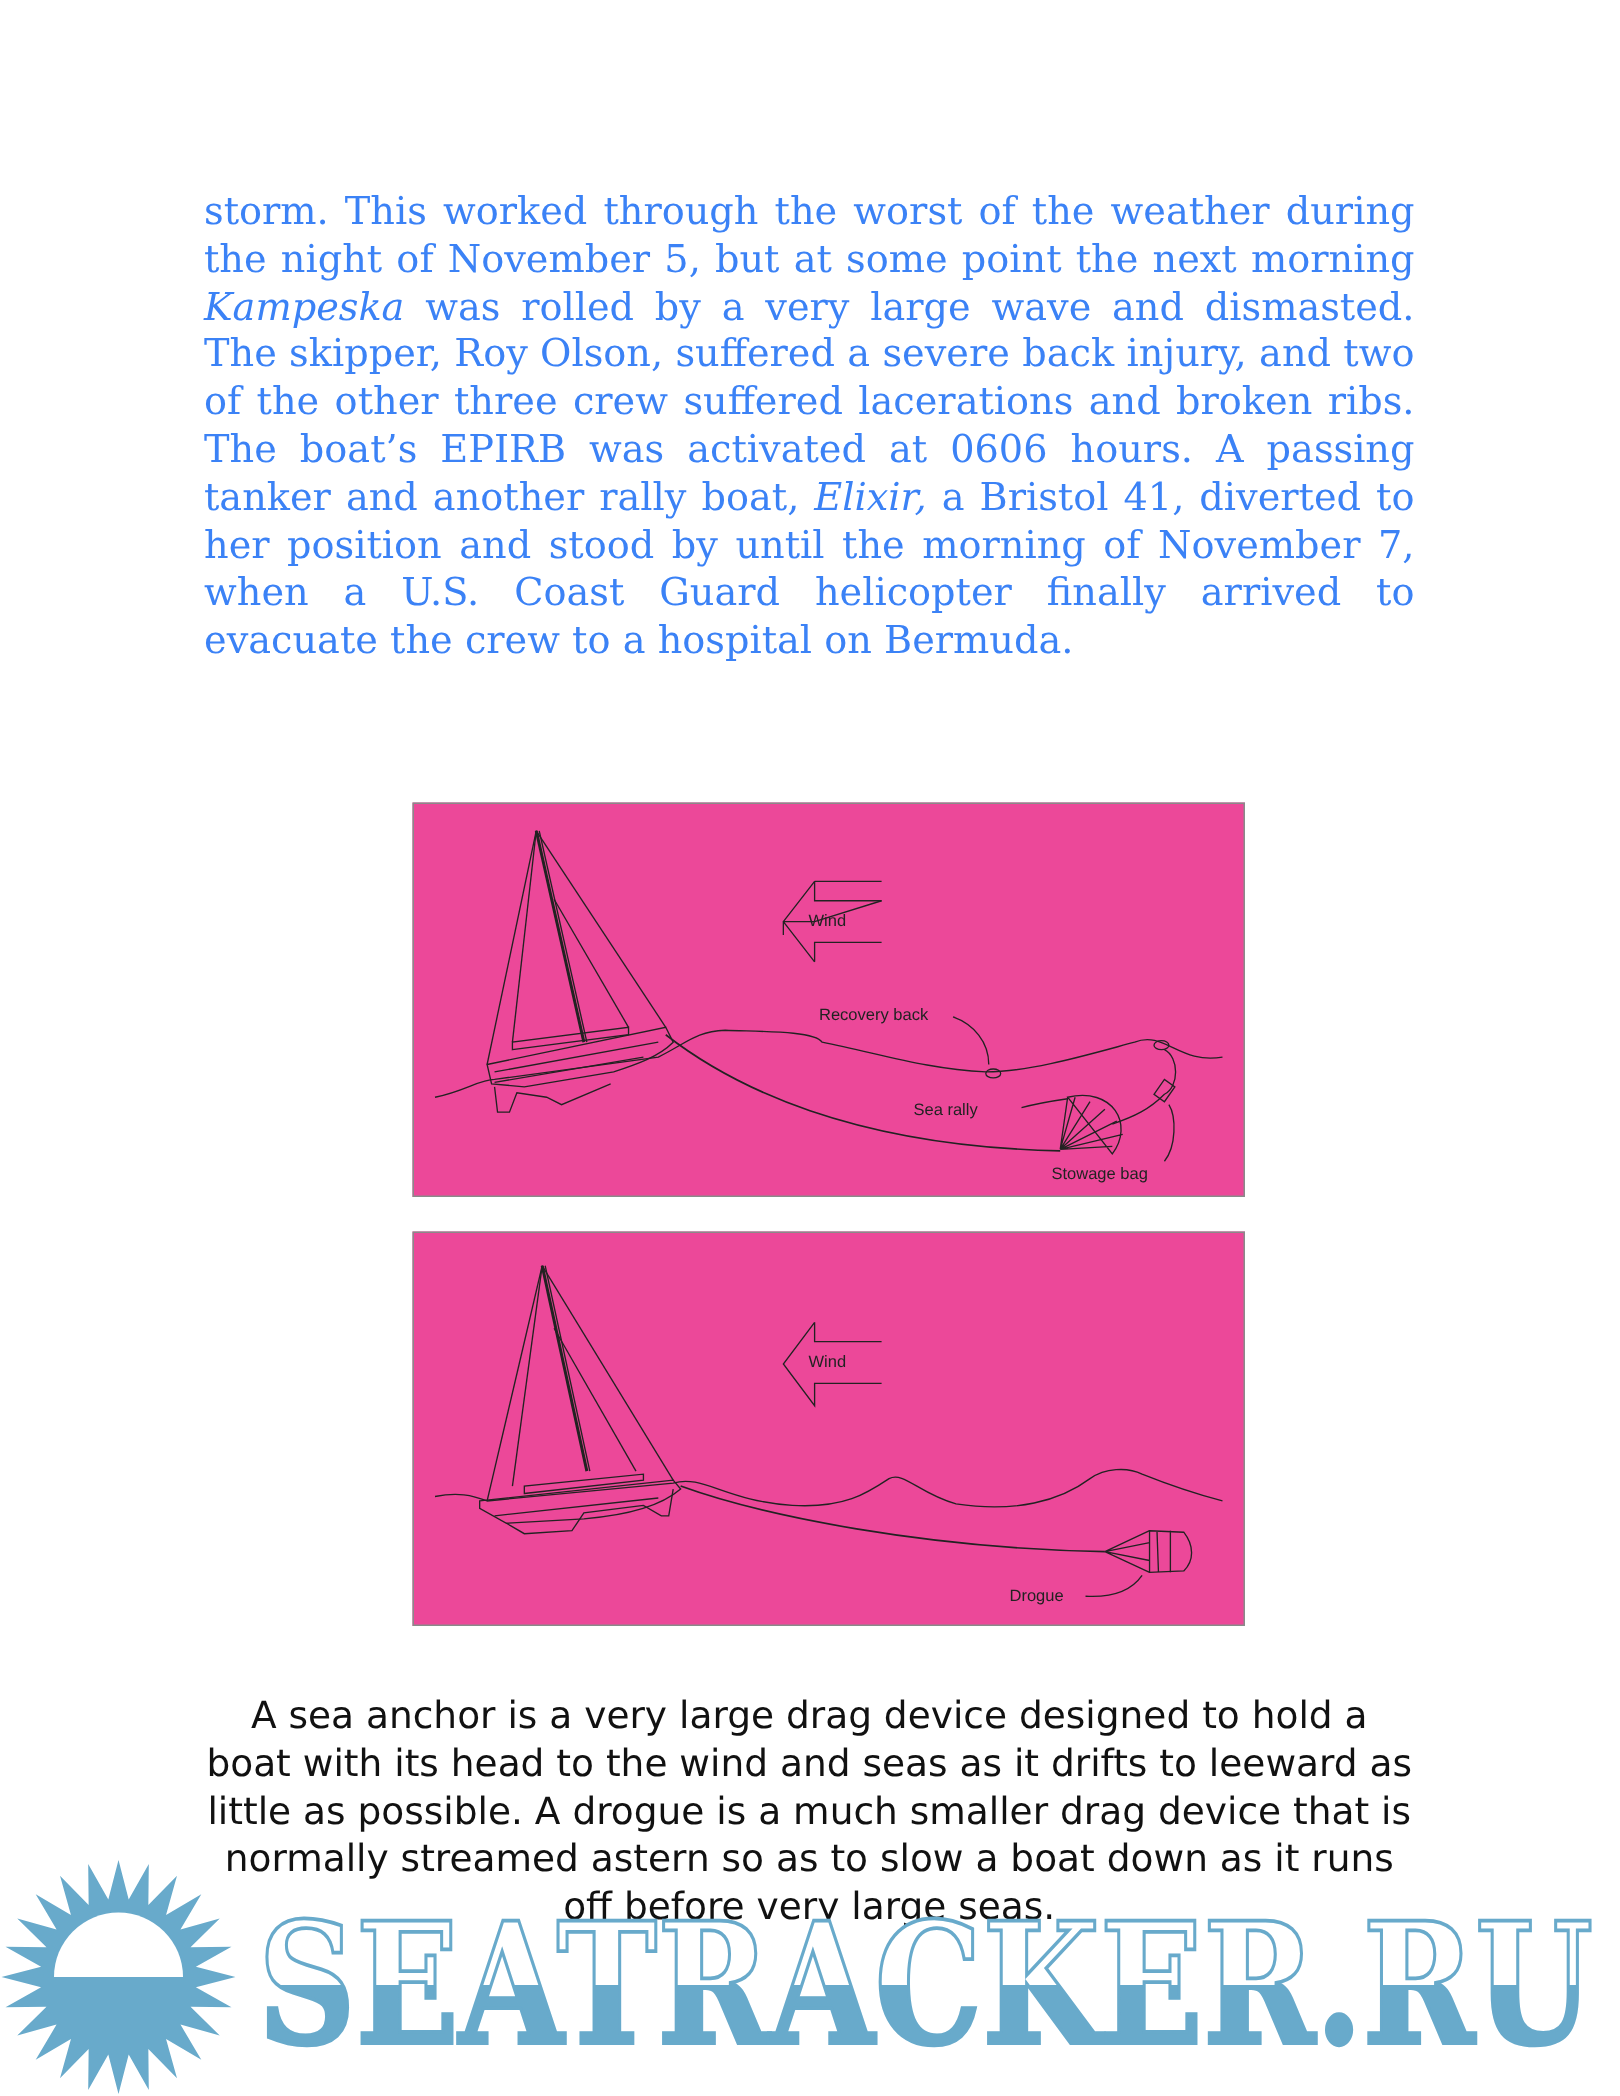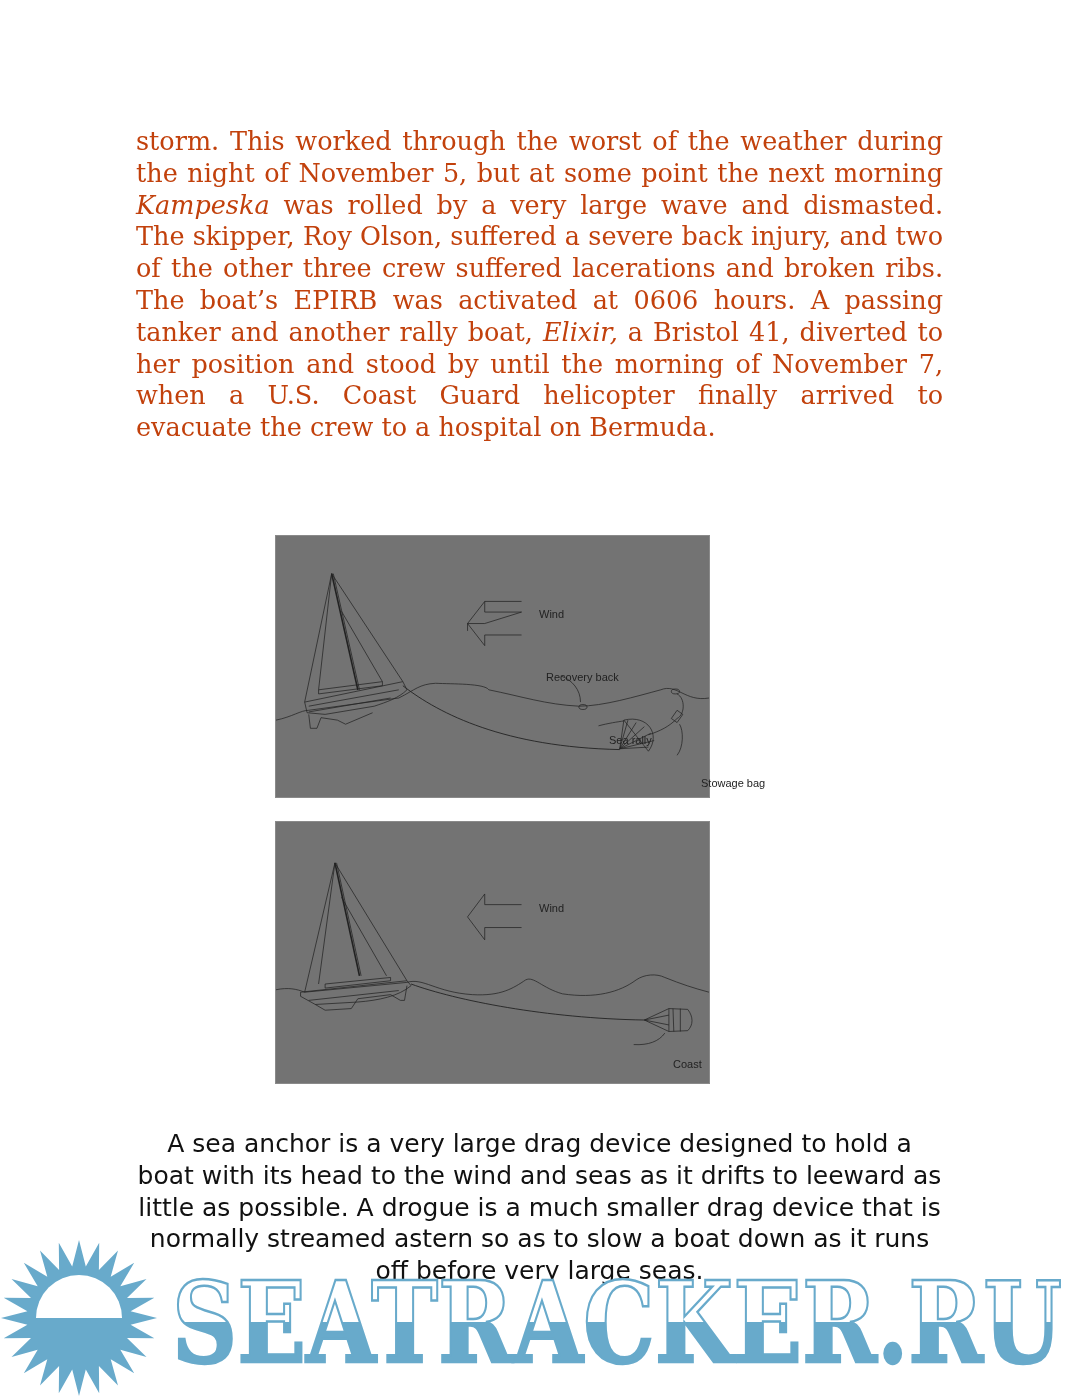--- a/index.html
+++ b/index.html
@@ -1,25 +1,25 @@
 <!DOCTYPE html>
 <html><head>
 <meta charset="utf-8">
 <style>
   html, body { margin: 0; padding: 0; background: #ffffff; }
   body { width: 1080px; height: 1397px; position: relative; overflow: hidden; }
   .body-text {
     position: absolute; left: 136px; top: 126px; width: 807px;
     font-family: "DejaVu Serif", serif; font-size: 25.5px; line-height: 31.8px;
-    color: #c2410c; text-align: justify; margin: 0;
+    color: #3b82f6; text-align: justify; margin: 0;
   }
   .body-text em { font-style: italic; }
   .figure {
-    position: absolute; left: 275px; width: 435px; height: 263px;
-    border: 1.3px solid #8a8a8a; box-sizing: border-box; background: #737373; padding-left: 28px;
+    position: absolute; left: 275px; width: 555px; height: 263px;
+    border: 1.3px solid #8a8a8a; box-sizing: border-box; background: #ec4899; padding-left: 28px;
   }
   .figure svg { position: absolute; left: 0; top: 0; width: 100%; height: 100%; }
   .fig-label {
     position: absolute; font-family: "Liberation Sans", sans-serif; font-size: 11px;
     color: #222; white-space: nowrap;
   }
   .caption {
     position: absolute; left: 136px; top: 1128px; width: 807px;
     font-family: "DejaVu Sans", sans-serif; font-size: 25px; line-height: 31.8px;
     color: #111; text-align: center; margin: 0;
@@ -91,21 +91,21 @@
       <path d="M72,22 L160,166"></path>
       <path d="M80,64 L135,160"></path>
       <path d="M72,22 L52,170"></path>
       <path d="M255,60 L234,88 L255,116 L255,101 L300,101 M255,60 L255,73 L300,73"></path>
       <path d="M165,170 C220,190 330,212 450,214" stroke-width="1.1"></path>
       <path d="M450,214 L480,200 M450,214 L480,228 M450,214 L480,208 M450,214 L480,220 M480,200 L503,201 C510,210 510,220 503,227 L480,228 Z M485,200 L486,228 M494,200 L494,228"></path>
       <path d="M437,244 C455,245 468,240 475,230"></path>
     </g>
   </svg>
   <span class="fig-label" style="left:263px;top:80px;">Wind</span>
-  <span class="fig-label" style="left:397px;top:236px;">Coast</span>
+  <span class="fig-label" style="left:397px;top:236px;">Drogue</span>
 </div>
 
 <p class="caption">A sea anchor is a very large drag device designed to hold a boat with its head to the wind and seas as it drifts to leeward as little as possible. A drogue is a much smaller drag device that is normally streamed astern so as to slow a boat down as it runs off before very large seas.</p>
 
 <div class="logo">
   <svg width="1080" height="159" viewBox="0 0 1080 159">
     <defs>
       <linearGradient id="halfFill" x1="0" y1="0" x2="0" y2="1">
         <stop offset="0" stop-color="#ffffff"></stop>
         <stop offset="0.5" stop-color="#ffffff"></stop>

